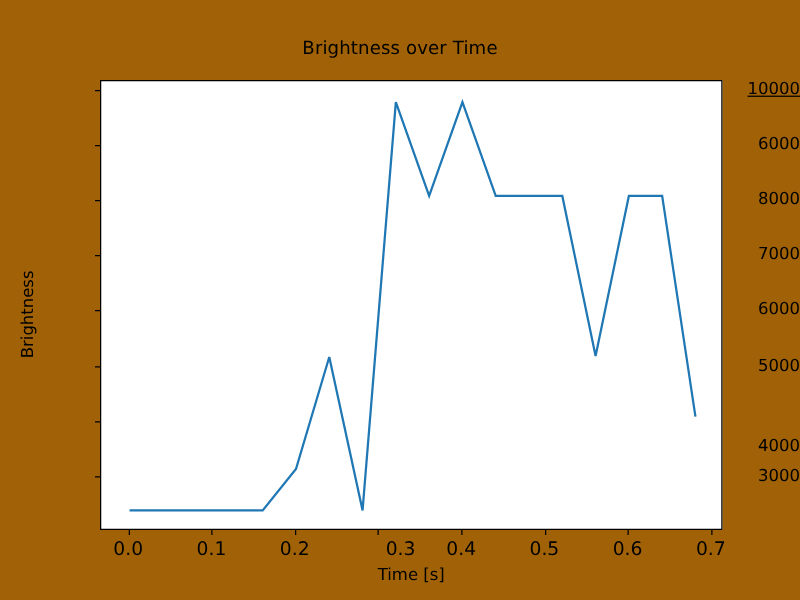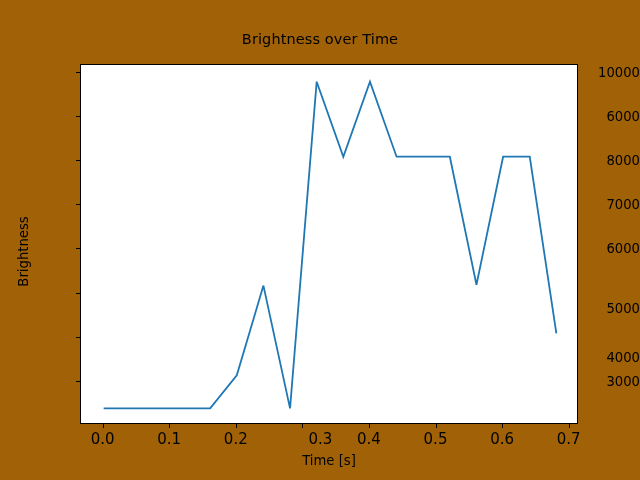--- a/index.html
+++ b/index.html
@@ -107,26 +107,26 @@
 
 <div id="figure">
 
   <div id="chart-title">Brightness over Time</div>
 
   <div id="ylabel">Brightness</div>
 
   <div id="ytick-labels">
       <div class="ytick-label" style="top: 380.832px;">3000</div>
       <div class="ytick-label" style="top: 357px;">4000</div>
-      <div class="ytick-label" style="top: 292.553px; margin-top: 15px;">5000</div>
+      <div class="ytick-label" style="top: 292.553px;">5000</div>
       <div class="ytick-label" style="top: 248.414px;">6000</div>
       <div class="ytick-label" style="top: 204.275px;">7000</div>
       <div class="ytick-label" style="top: 160.135px;">8000</div>
       <div class="ytick-label" style="top: 115.996px;">6000</div>
-      <div class="ytick-label" style="top: 71.8568px;">10000</div>
+      <div class="ytick-label" style="top: 71.8568px; text-decoration: underline;">10000</div>
     </div>
   <div id="ytick-marks">
       <div class="ytick-mark" style="top: 380.832px;"></div>
       <div class="ytick-mark" style="top: 336.692px;"></div>
       <div class="ytick-mark" style="top: 292.553px;"></div>
       <div class="ytick-mark" style="top: 248.414px;"></div>
       <div class="ytick-mark" style="top: 204.275px;"></div>
       <div class="ytick-mark" style="top: 160.135px;"></div>
       <div class="ytick-mark" style="top: 115.996px;"></div>
       <div class="ytick-mark" style="top: 71.8568px;"></div>

